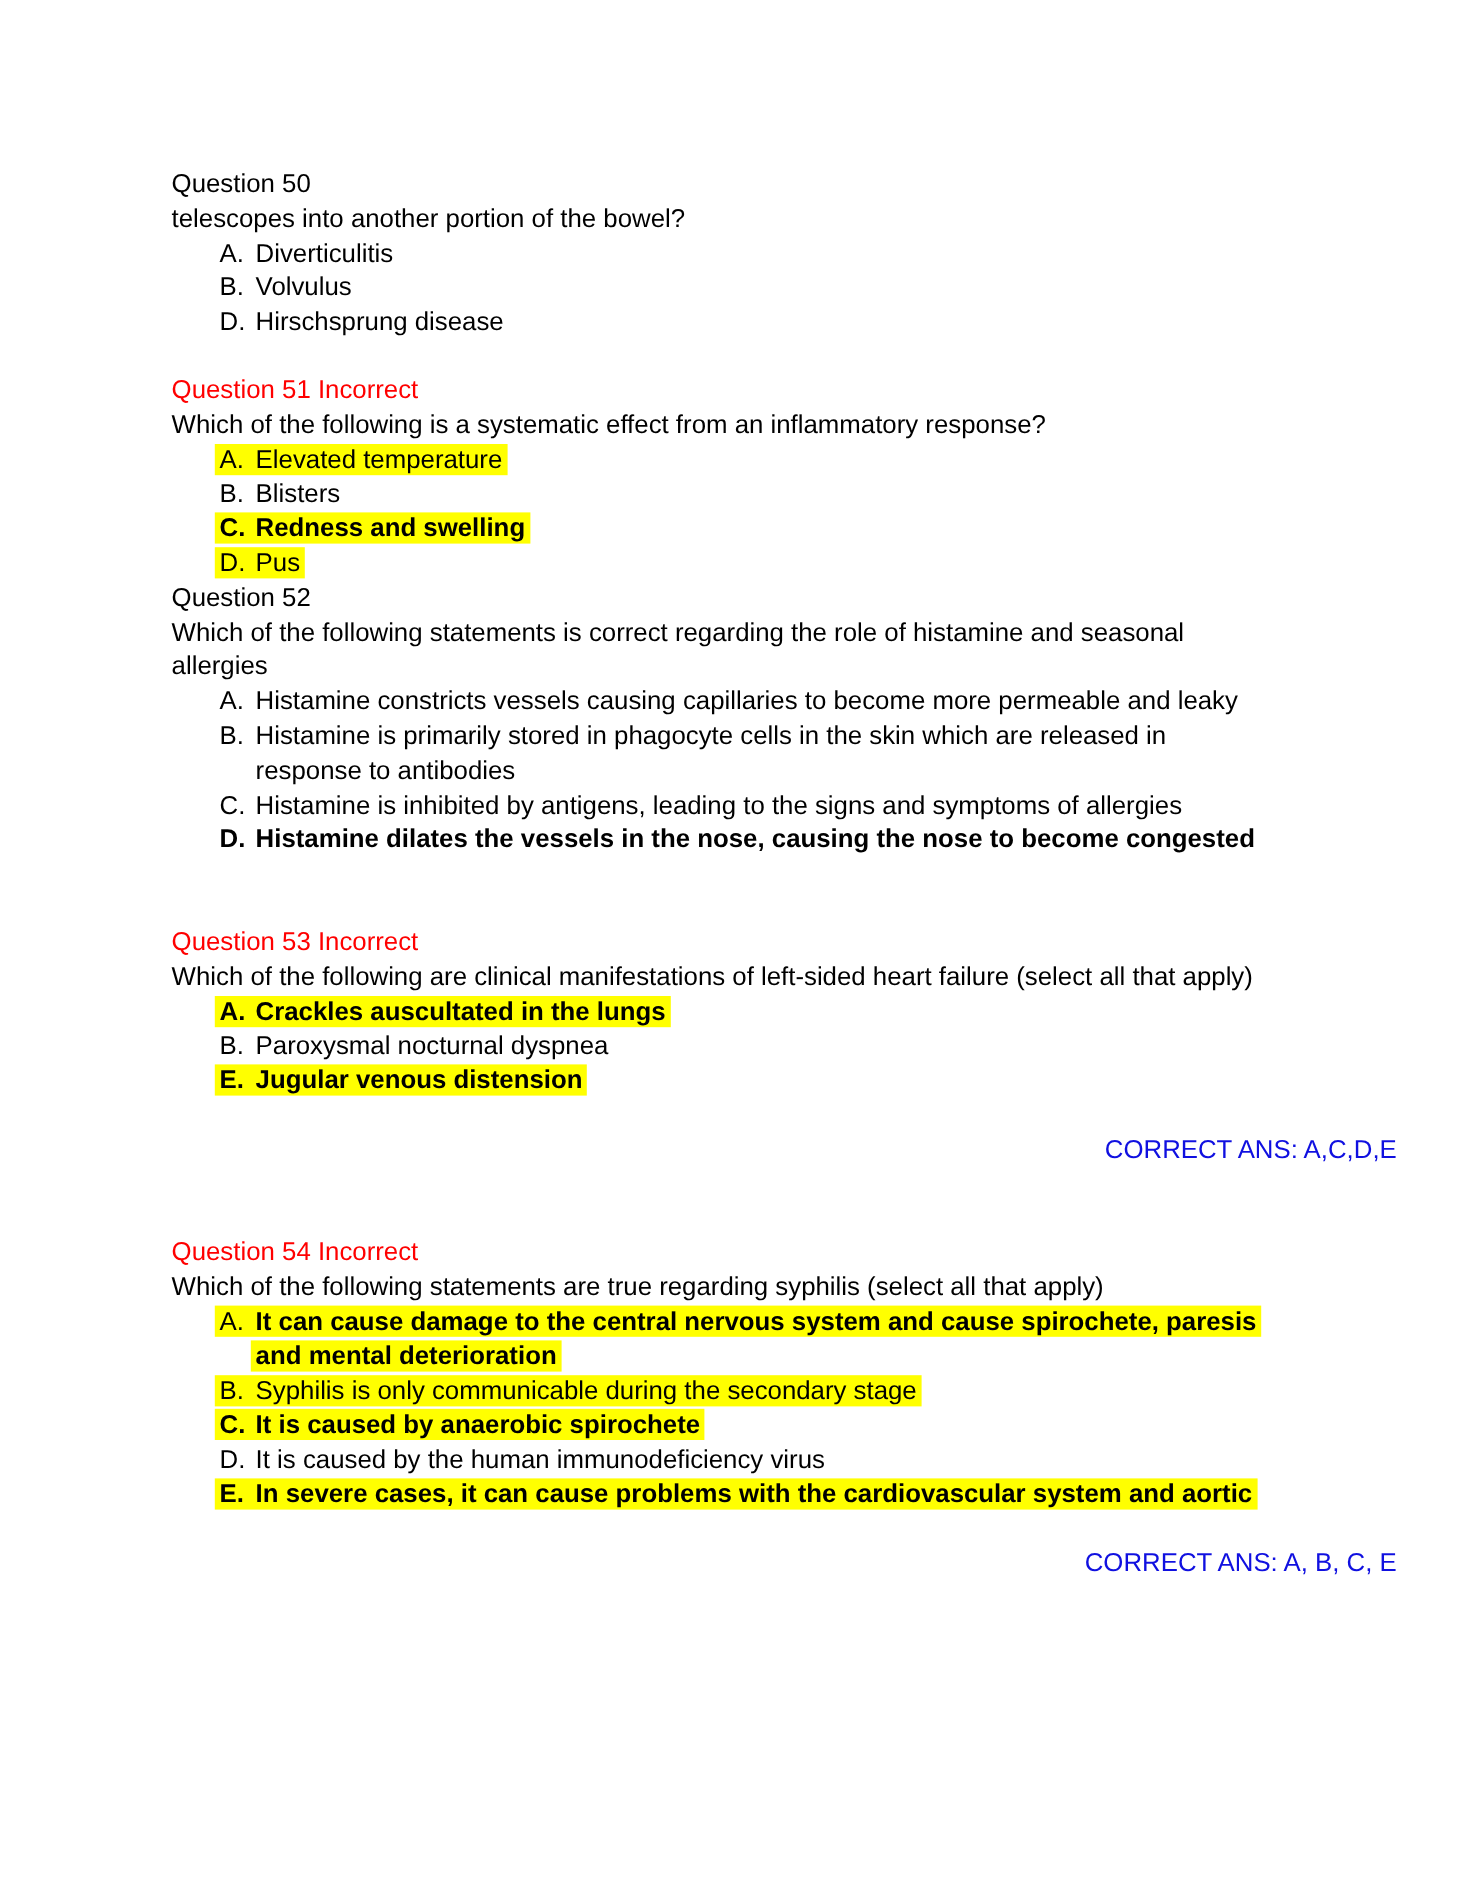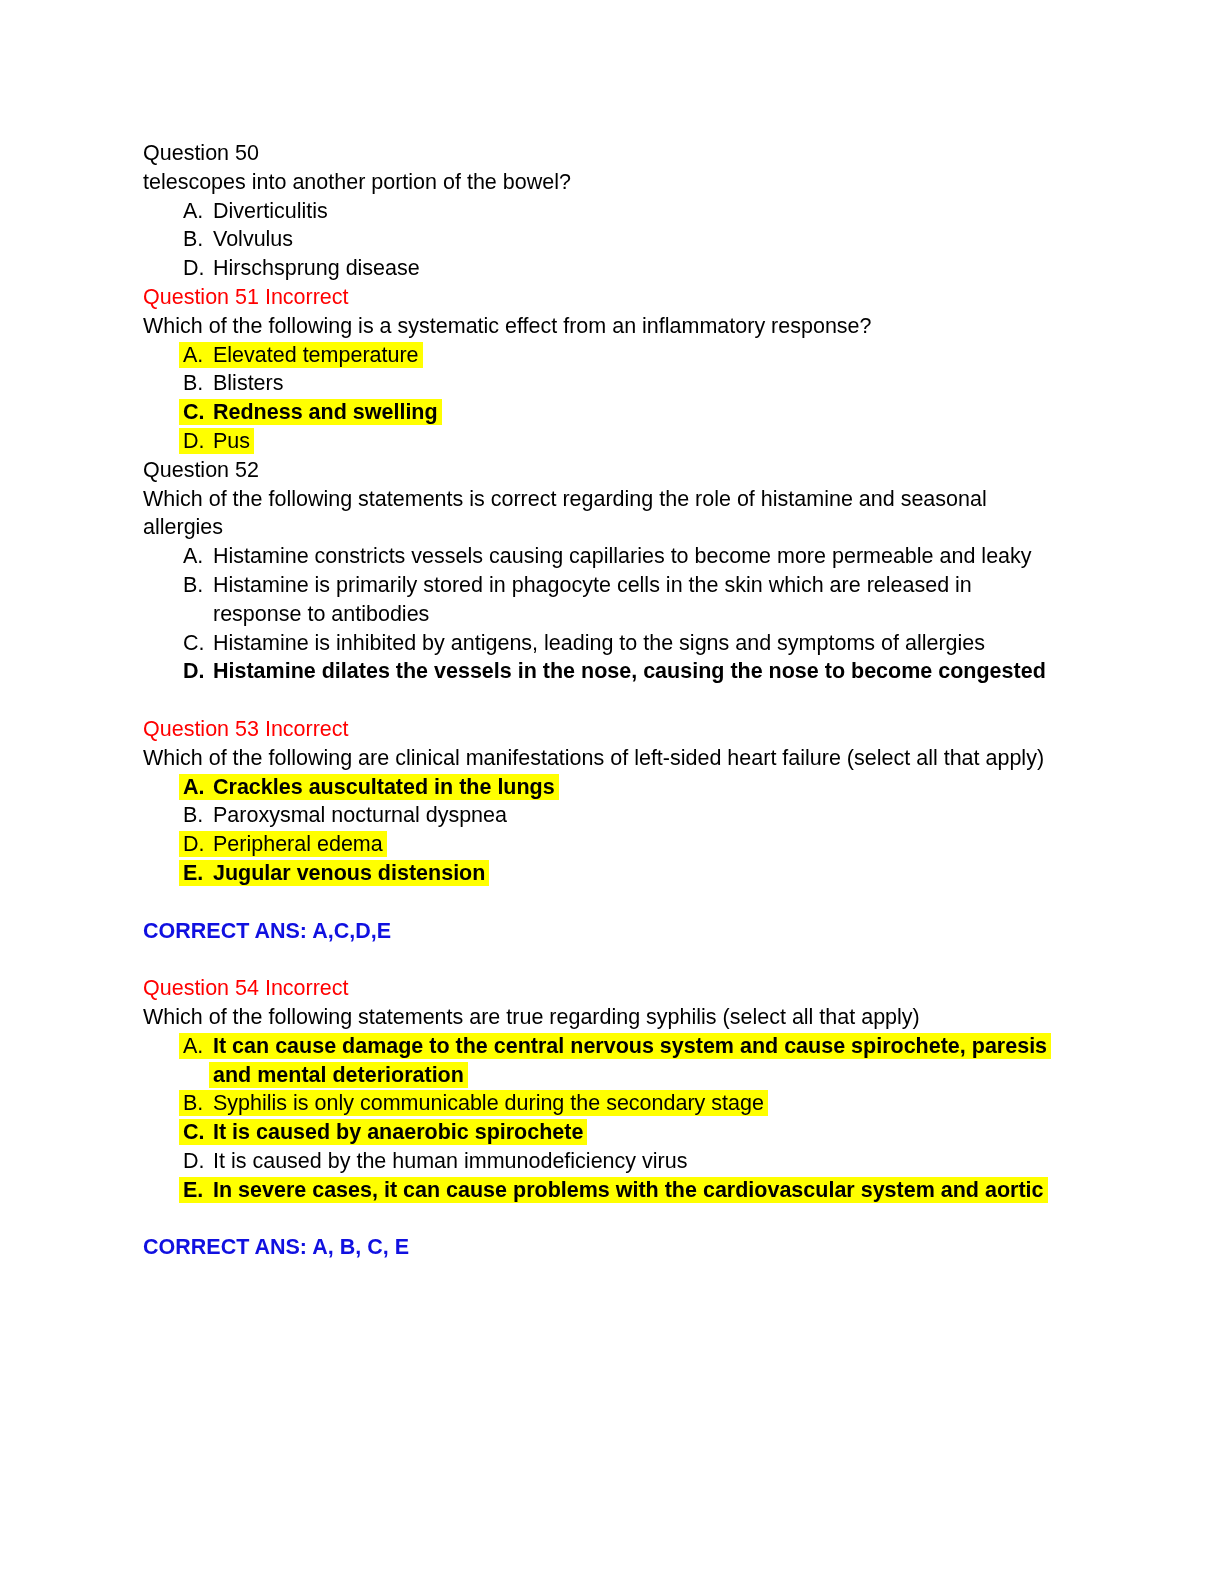--- a/index.html
+++ b/index.html
@@ -10,31 +10,31 @@
     background: var(--bg, #ffffff);
     box-sizing: border-box;
     padding: 139px 60px 0 143px;
     font-family: "Liberation Sans", "DejaVu Sans", sans-serif;
     font-size: 21.5px;
     line-height: 28.8px;
     color: var(--text, #000000);
     overflow: hidden;
   }
   .line { white-space: nowrap; }
-  .red { color: var(--red, #ff0000); }
+  .red { color: var(--red, #ff0000); margin-top: 28px; }
   .option { padding-left: 40px; }
   .option-cont { padding-left: 70px; }
   .letter { display: inline-block; width: 30px; }
   .hl {
     background-color: var(--highlight, #ffff00);
     padding: 1px 4px;
     margin: 0 -4px;
   }
   .bold { font-weight: bold; }
-  .ans { color: var(--blue, #1010e0); font-weight: bold; }
+  .ans { color: var(--blue, #1010e0); font-weight: normal; text-align: right; }
   .blank { height: 28.8px; }
 </style>
 </head>
 <body>
 
 <div class="page" id="doc">
     <div class="line">Question 50</div>
     <div class="line">telescopes into another portion of the bowel?</div>
     <div class="line option"><span class="letter">A.</span><span>Diverticulitis</span></div>
     <div class="line option"><span class="letter">B.</span><span>Volvulus</span></div>
@@ -51,21 +51,20 @@
     <div class="line option"><span class="letter">A.</span><span>Histamine constricts vessels causing capillaries to become more permeable and leaky</span></div>
     <div class="line option"><span class="letter">B.</span><span>Histamine is primarily stored in phagocyte cells in the skin which are released in</span></div>
     <div class="line option-cont"><span>response to antibodies</span></div>
     <div class="line option"><span class="letter">C.</span><span>Histamine is inhibited by antigens, leading to the signs and symptoms of allergies</span></div>
     <div class="line option"><span class="letter bold">D.</span><span class="bold">Histamine dilates the vessels in the nose, causing the nose to become congested</span></div>
     <div class="blank"></div>
     <div class="line red">Question 53 Incorrect</div>
     <div class="line">Which of the following are clinical manifestations of left-sided heart failure (select all that apply)</div>
     <div class="line option"><span class="hl"><span class="letter bold">A.</span><span class="bold">Crackles auscultated in the lungs</span></span></div>
     <div class="line option"><span class="letter">B.</span><span>Paroxysmal nocturnal dyspnea</span></div>
-    <div class="line option"><span class="hl"><span class="letter">D.</span><span>Peripheral edema</span></span></div>
     <div class="line option"><span class="hl"><span class="letter bold">E.</span><span class="bold">Jugular venous distension</span></span></div>
     <div class="blank"></div>
     <div class="line ans">CORRECT ANS: A,C,D,E</div>
     <div class="blank"></div>
     <div class="line red">Question 54 Incorrect</div>
     <div class="line">Which of the following statements are true regarding syphilis (select all that apply)</div>
     <div class="line option"><span class="hl"><span class="letter">A.</span><span class="bold">It can cause damage to the central nervous system and cause spirochete, paresis</span></span></div>
     <div class="line option-cont"><span class="hl"><span class="bold">and mental deterioration</span></span></div>
     <div class="line option"><span class="hl"><span class="letter">B.</span><span>Syphilis is only communicable during the secondary stage</span></span></div>
     <div class="line option"><span class="hl"><span class="letter bold">C.</span><span class="bold">It is caused by anaerobic spirochete</span></span></div>

